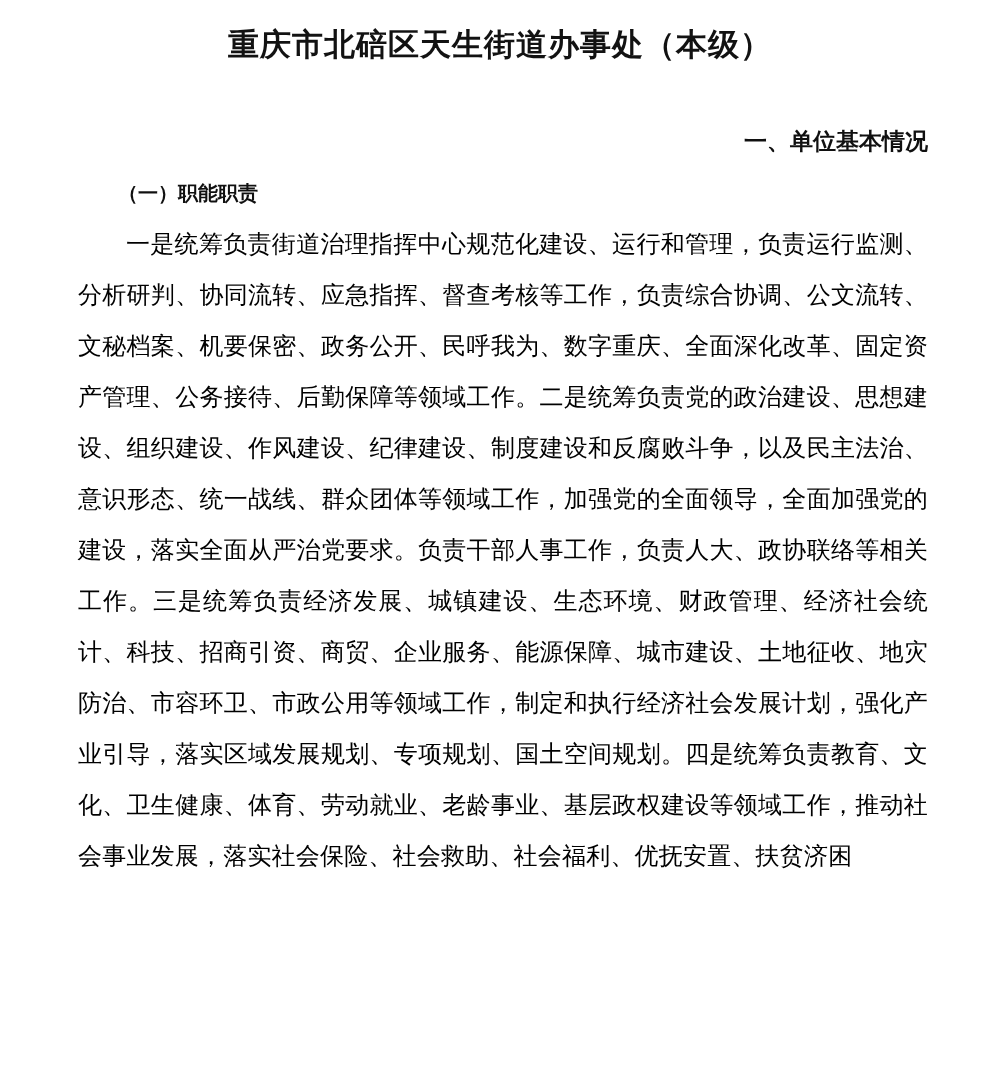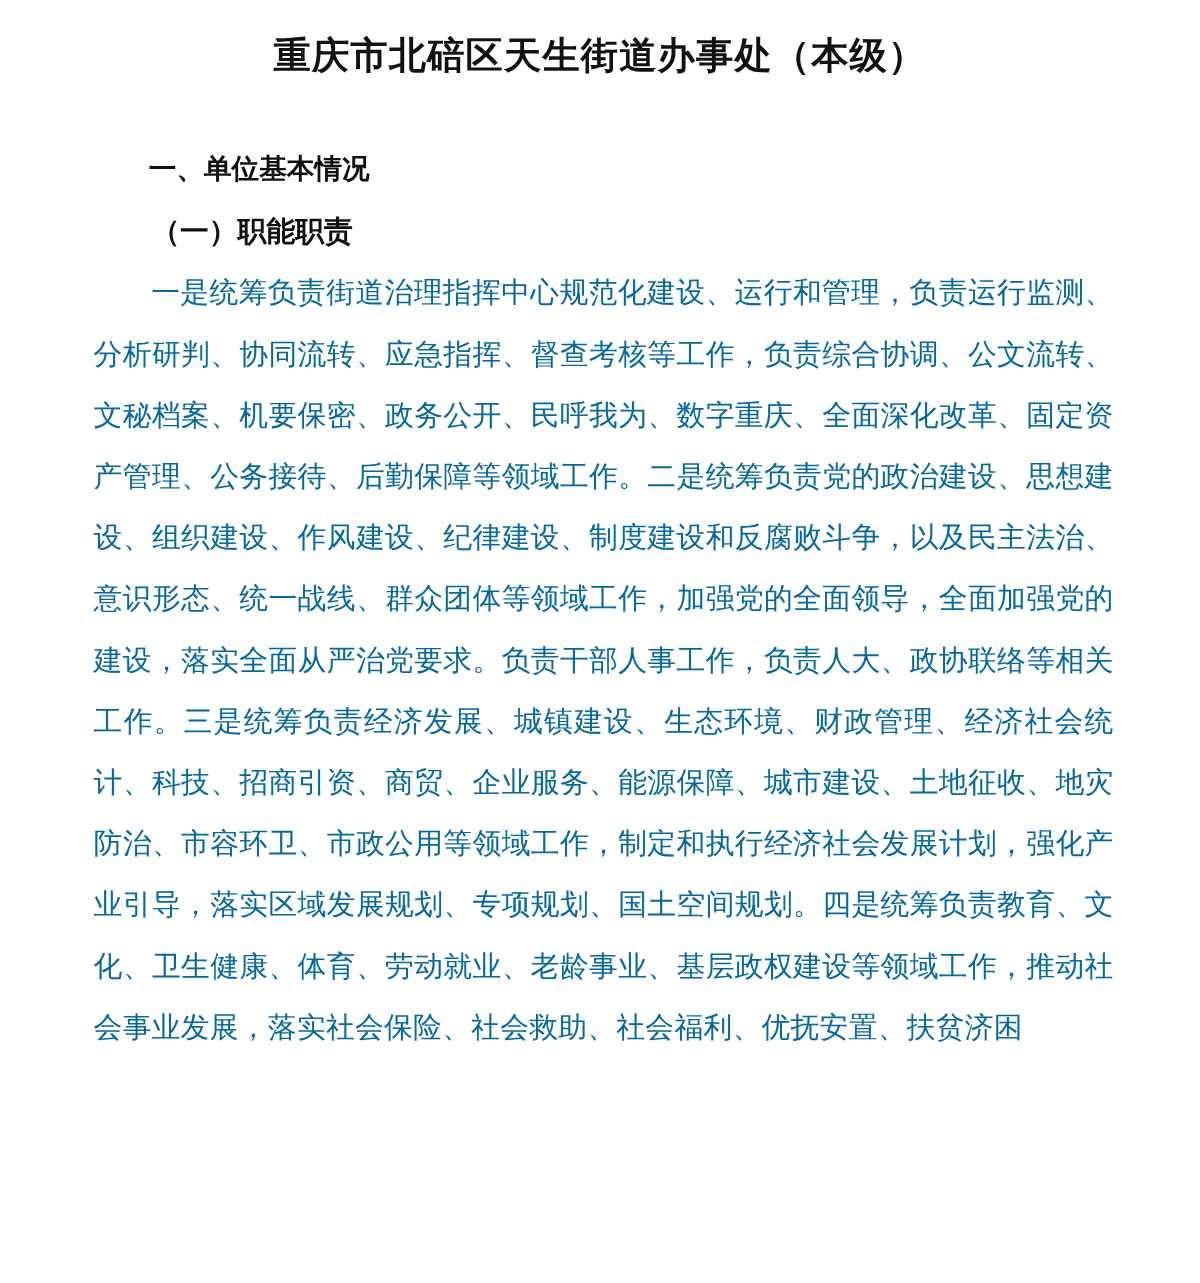--- a/index.html
+++ b/index.html
@@ -16,21 +16,21 @@
   }
   .page {
     width: 1000px;
     height: 1069px;
     box-sizing: border-box;
     padding: 18px 60px 0 60px;
     background: #ffffff;
   }
   .doc-title {
     text-align: center;
-    font-family: Liberation Serif, serif;
+    font-family: Liberation Mono, monospace;
     font-weight: bold;
     font-size: 31px;
     line-height: 49px;
     letter-spacing: 1px;
     color: #121212;
     margin: 0;
     padding-top: 4px;
   }
   .doc-title .line {
     display: block;
@@ -41,37 +41,38 @@
     padding: 0 12px 0 18px;
   }
   .heading-1 {
     font-family: "DejaVu Sans", "Liberation Sans", sans-serif;
     font-weight: bold;
     font-size: 23px;
     line-height: 52px;
     text-indent: 2em;
     color: #101010;
     margin: 0;
+    text-align: right;
   }
   .heading-2 {
     font-family: "DejaVu Serif", "Liberation Serif", serif;
-    font-size: 24px;
+    font-size: 20px;
     line-height: 52px;
     text-indent: 2em;
     color: #101010;
     margin: 0;
   }
   .para {
     font-family: "DejaVu Serif", "Liberation Serif", serif;
     font-size: 24px;
     line-height: 51px;
     text-indent: 2em;
     text-align: justify;
     text-justify: inter-ideograph;
-    color: #0369a1;
+    color: #000000;
     margin: 0;
     letter-spacing: 0.2px;
   }
 </style>
 </head>
 <body>
 
 <div class="page">
 
   <h1 class="doc-title">

